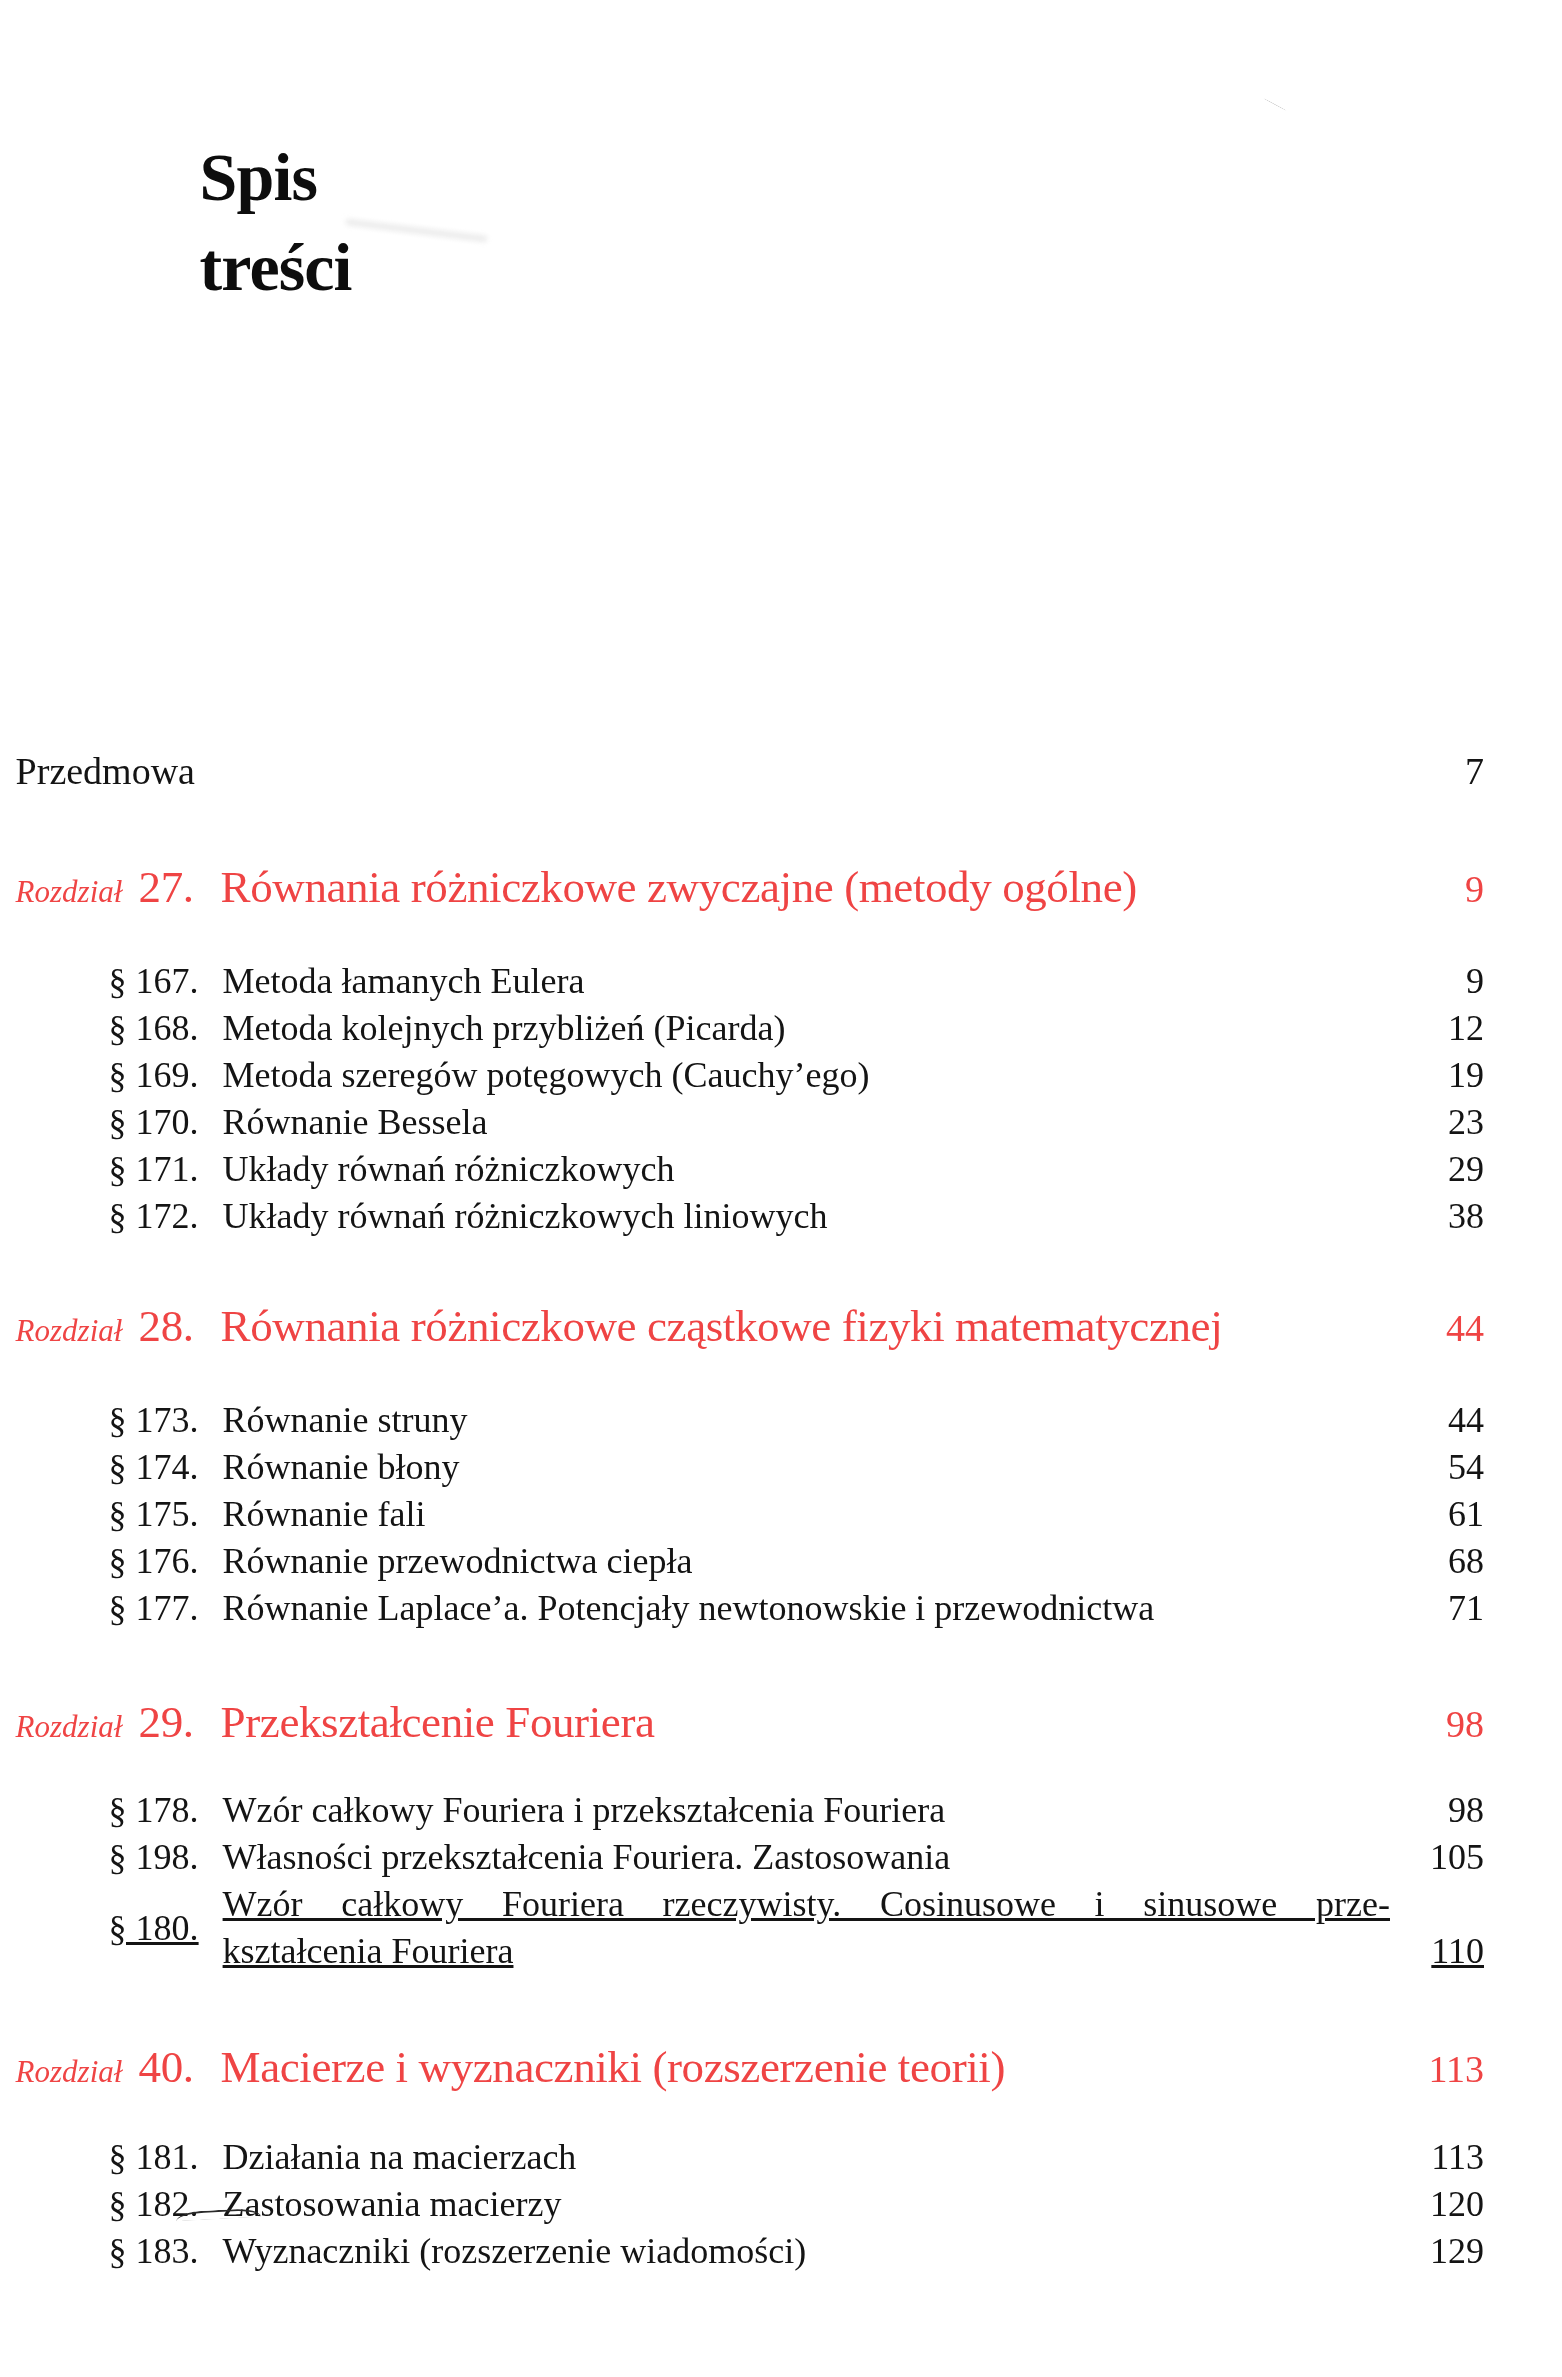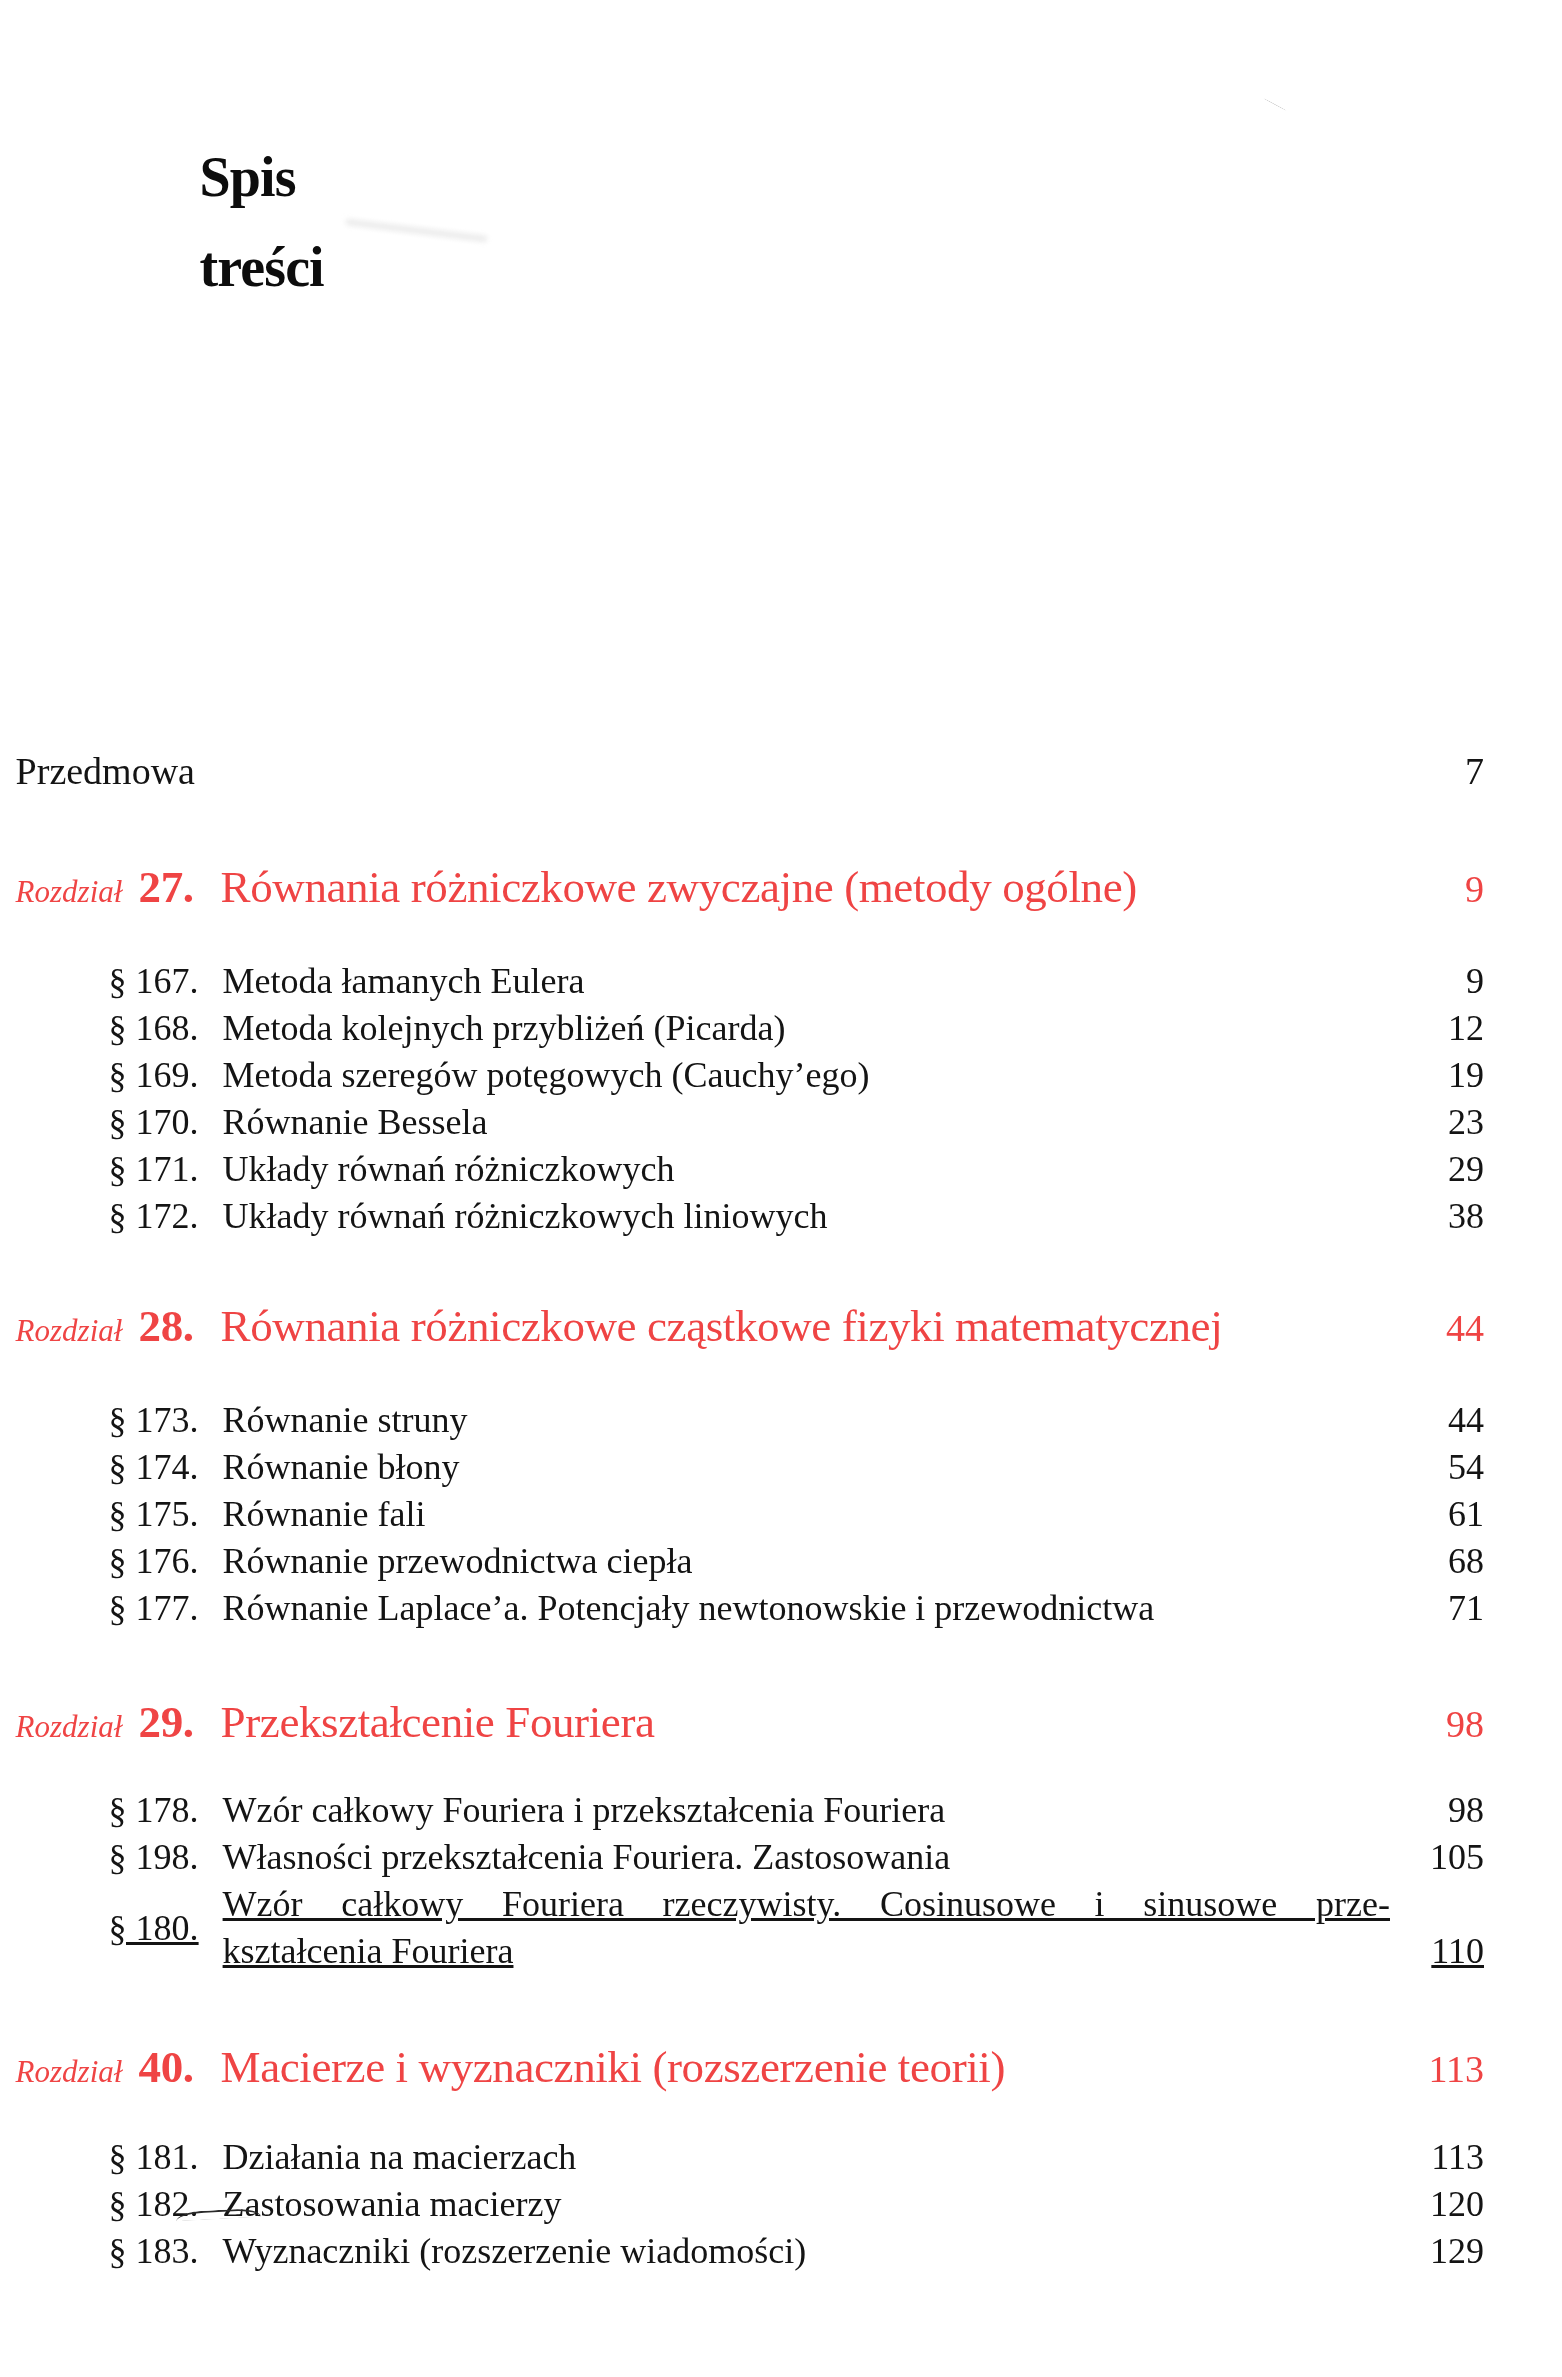--- a/index.html
+++ b/index.html
@@ -16,21 +16,21 @@
     box-sizing:border-box;
   }
   .content {
     box-sizing:border-box;
     padding:0 78px 0 15.6px; 
   }
 
   
   .book-title {
     margin:132px 0 0 184px;
-    font-size:56px;
+    font-size:68px;
     line-height:90px;
     letter-spacing:-0.9px;
     color:#0d0d0d;
   }
   .book-title .t-line { display:block; }
 
   
   .row { display:flex; align-items:baseline; }
   .page-num { margin-left:auto; text-align:right; }
 
@@ -51,21 +51,21 @@
   .chapter-row .ch-label {
     flex:none;
     width:123px;
     font-style:italic;
     font-size:31px;
     letter-spacing:0;
   }
   .chapter-row .ch-num {
     flex:none;
     width:82px;
-    font-weight:700;
+    font-weight:400;
   }
   .chapter-row .page-num { font-size:38px; letter-spacing:0; }
   .gap-ch27 { margin-top:68px; }
   .gap-ch28 { margin-top:62px; }
   .gap-ch29 { margin-top:66px; }
   .gap-ch30 { margin-top:68px; }
 
   
   .section-rows {
     padding-left:93px; 

